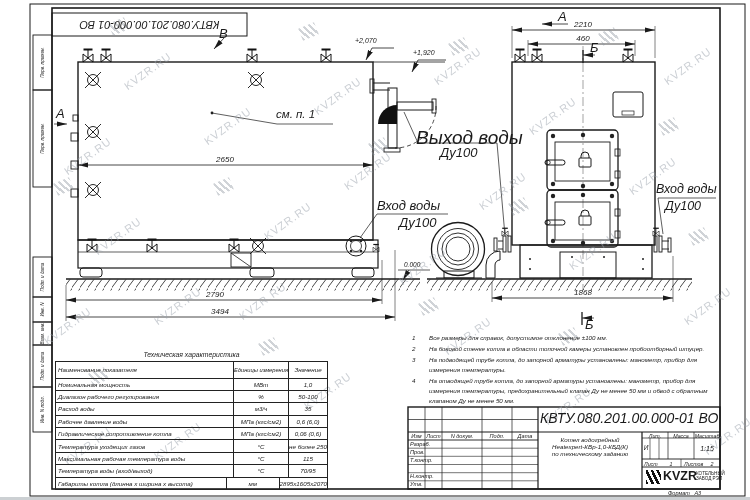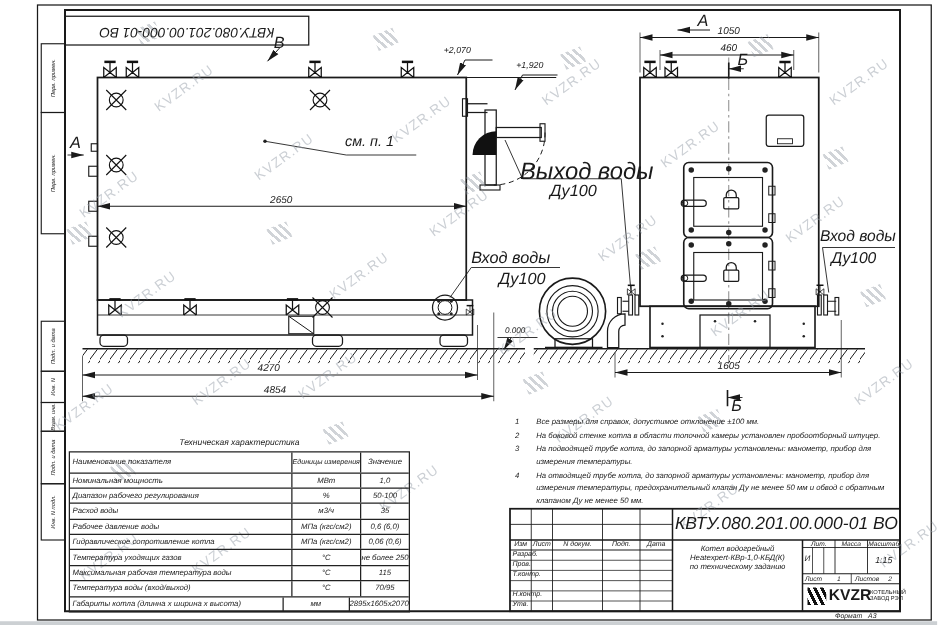--- a/index.html
+++ b/index.html
@@ -314,25 +314,25 @@
   <div class="t rot180 ctr" style="left:52px;top:13px;width:195px;height:23px;line-height:23px;font-size:11px">КВТУ.080.201.00.000-01 ВО</div>
 
   <div class="t" style="left:219px;top:26px;font-size:13px">В</div>
   <div class="t" style="left:56px;top:106px;font-size:13px">А</div>
   <div class="t" style="left:558px;top:9px;font-size:13px">А</div>
   <div class="t" style="left:590px;top:40px;font-size:13px">Б</div>
   <div class="t" style="left:585px;top:317px;font-size:13px">Б</div>
   <div class="t" style="left:276px;top:108px;font-size:11.5px">см. п. 1</div>
 
   <div class="t ctr" style="left:195px;top:155px;width:60px;font-size:8px">2650</div>
-  <div class="t ctr" style="left:185px;top:290px;width:60px;font-size:8px">4270</div>
-  <div class="t ctr" style="left:190px;top:307px;width:60px;font-size:8px">4854</div>
-  <div class="t ctr" style="left:560px;top:20px;width:46px;font-size:8px">1050</div>
+  <div class="t ctr" style="left:185px;top:290px;width:60px;font-size:8px">2790</div>
+  <div class="t ctr" style="left:190px;top:307px;width:60px;font-size:8px">3494</div>
+  <div class="t ctr" style="left:560px;top:20px;width:46px;font-size:8px">2210</div>
   <div class="t ctr" style="left:560px;top:34px;width:46px;font-size:8px">460</div>
-  <div class="t ctr" style="left:555px;top:288px;width:56px;font-size:8px">1605</div>
+  <div class="t ctr" style="left:555px;top:288px;width:56px;font-size:8px">1868</div>
   <div class="t" style="left:355px;top:37px;font-size:7px">+2,070</div>
   <div class="t" style="left:413px;top:49px;font-size:7px">+1,920</div>
   <div class="t" style="left:404px;top:261px;font-size:6.5px">0.000</div>
 
   <div class="t" style="left:416px;top:127px;font-size:19px">Выход воды</div>
   <div class="t" style="left:440px;top:145px;font-size:13px">Ду100</div>
   <div class="t" style="left:377px;top:198px;font-size:13px">Вход воды</div>
   <div class="t" style="left:399px;top:215px;font-size:13px">Ду100</div>
   <div class="t" style="left:656px;top:182px;font-size:12.5px">Вход воды</div>
   <div class="t" style="left:665px;top:199px;font-size:12.5px">Ду100</div>

